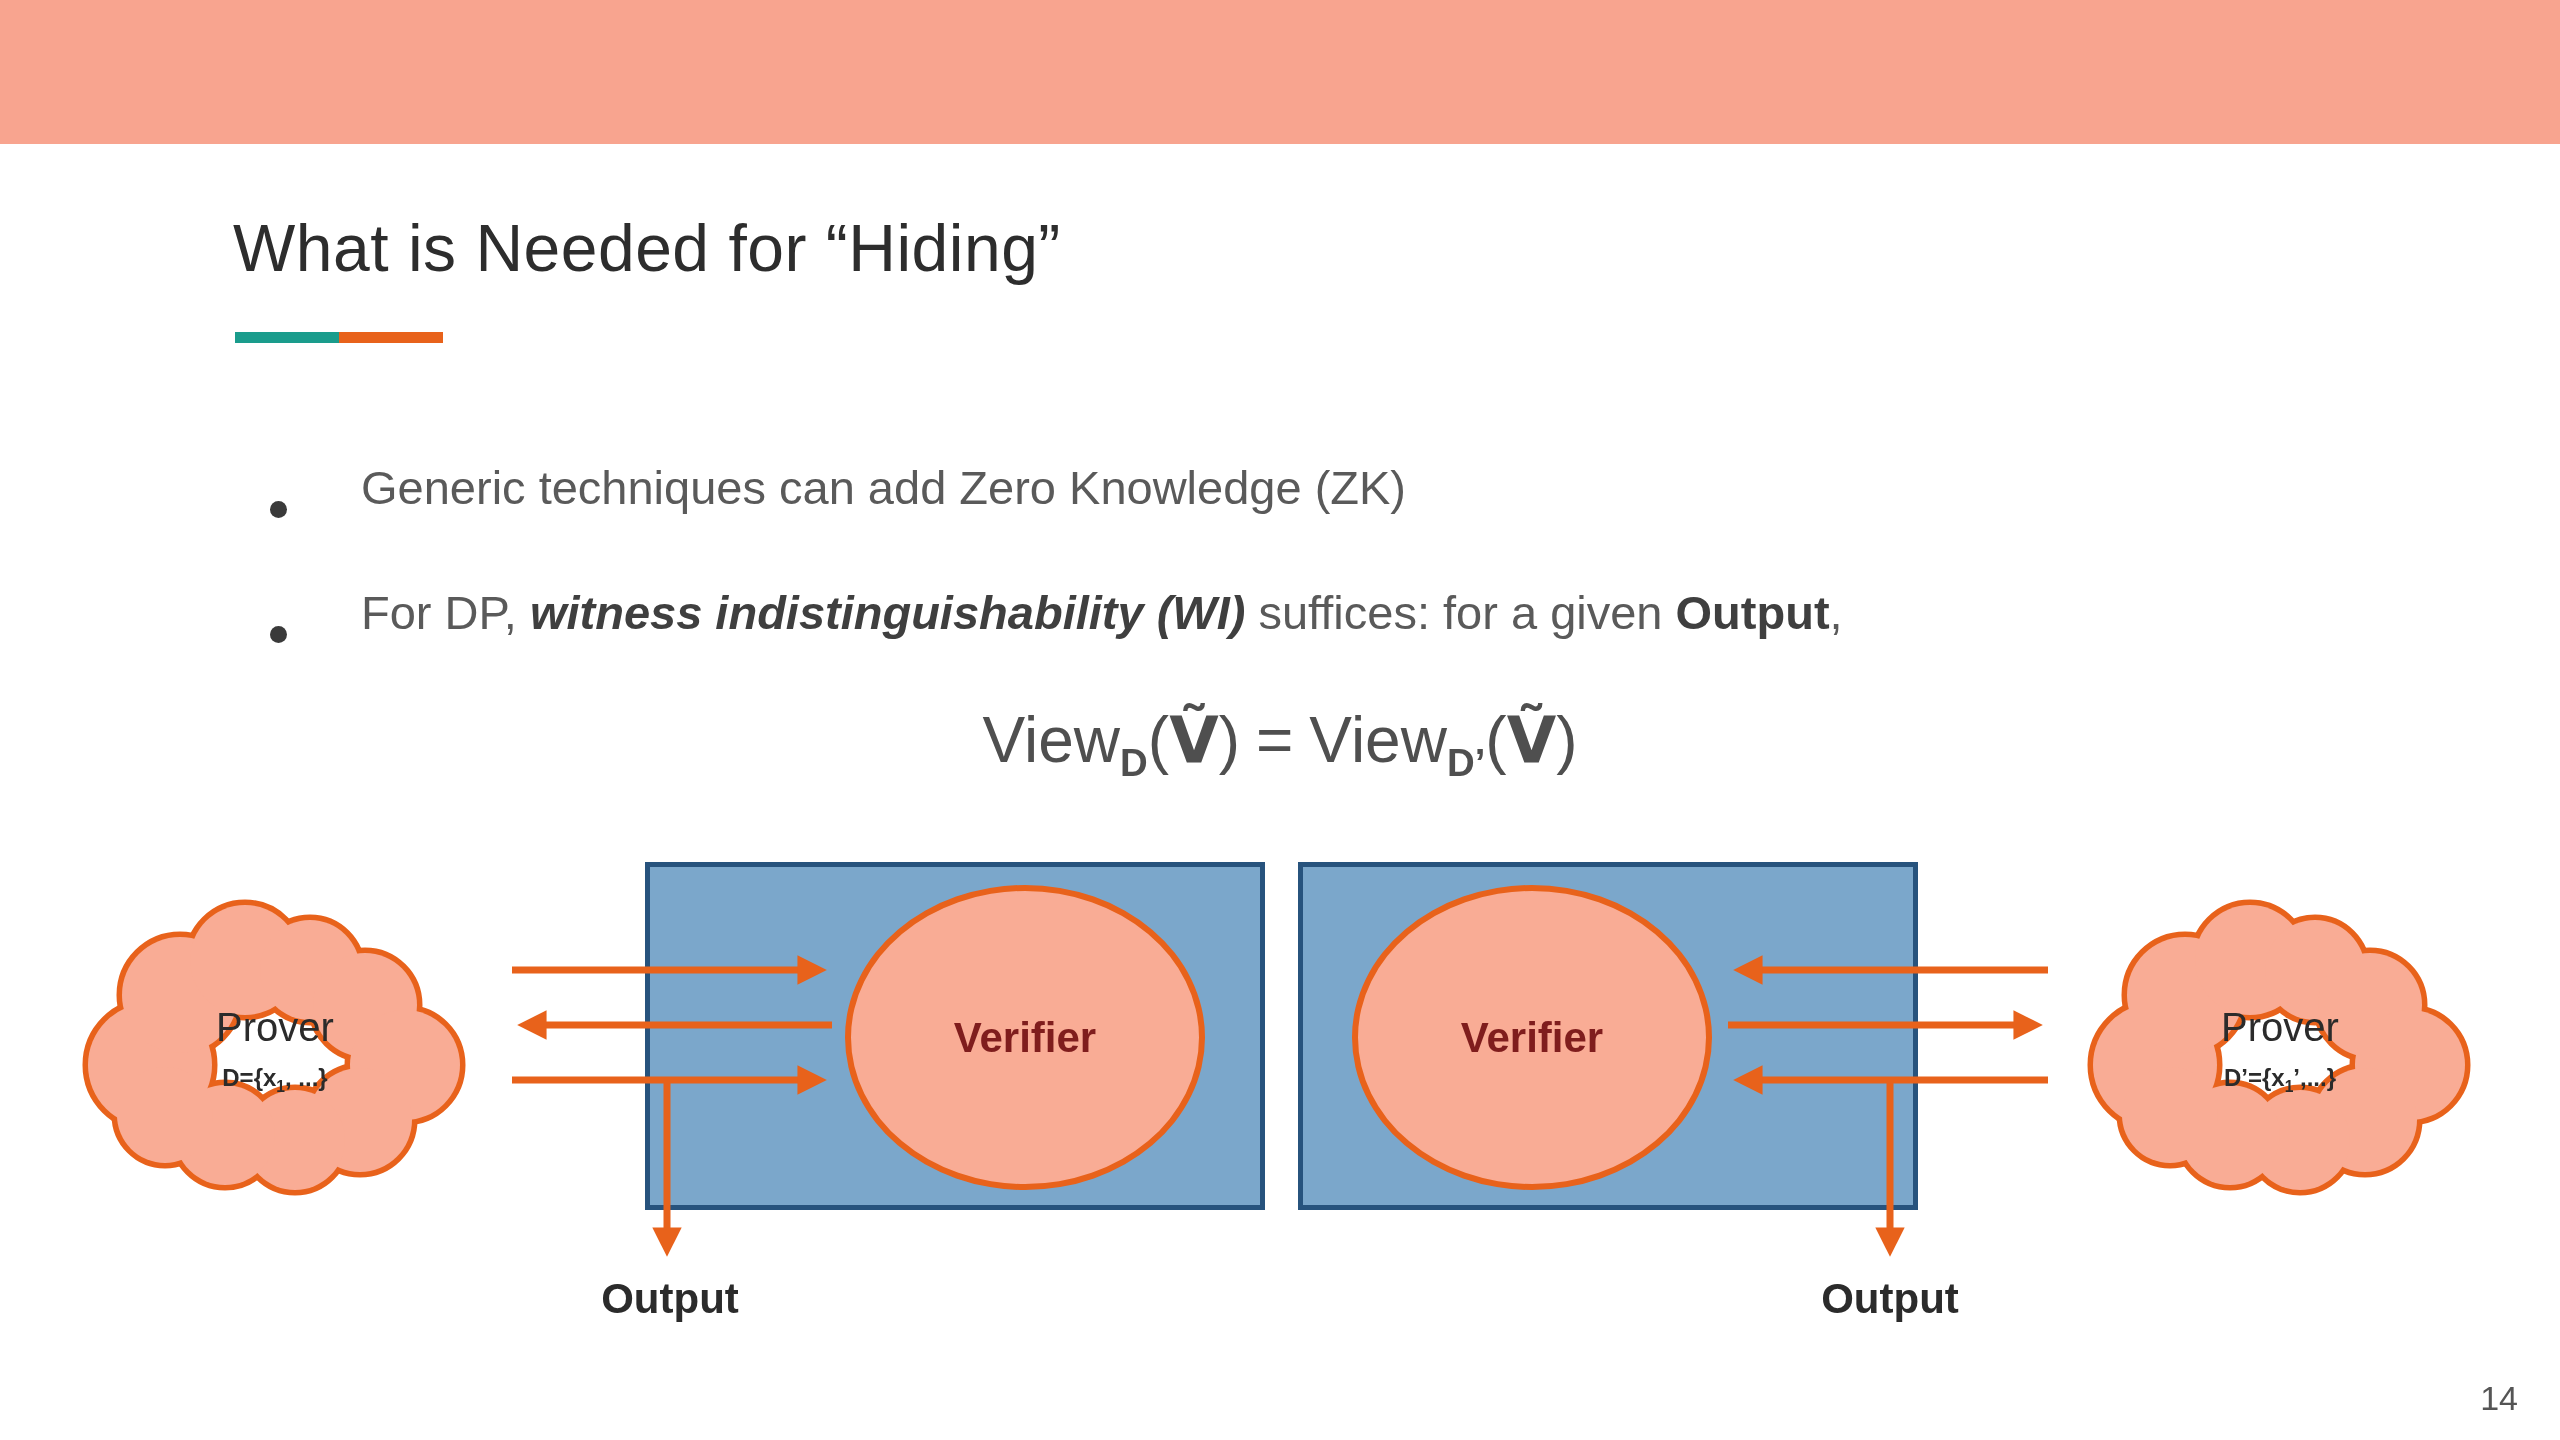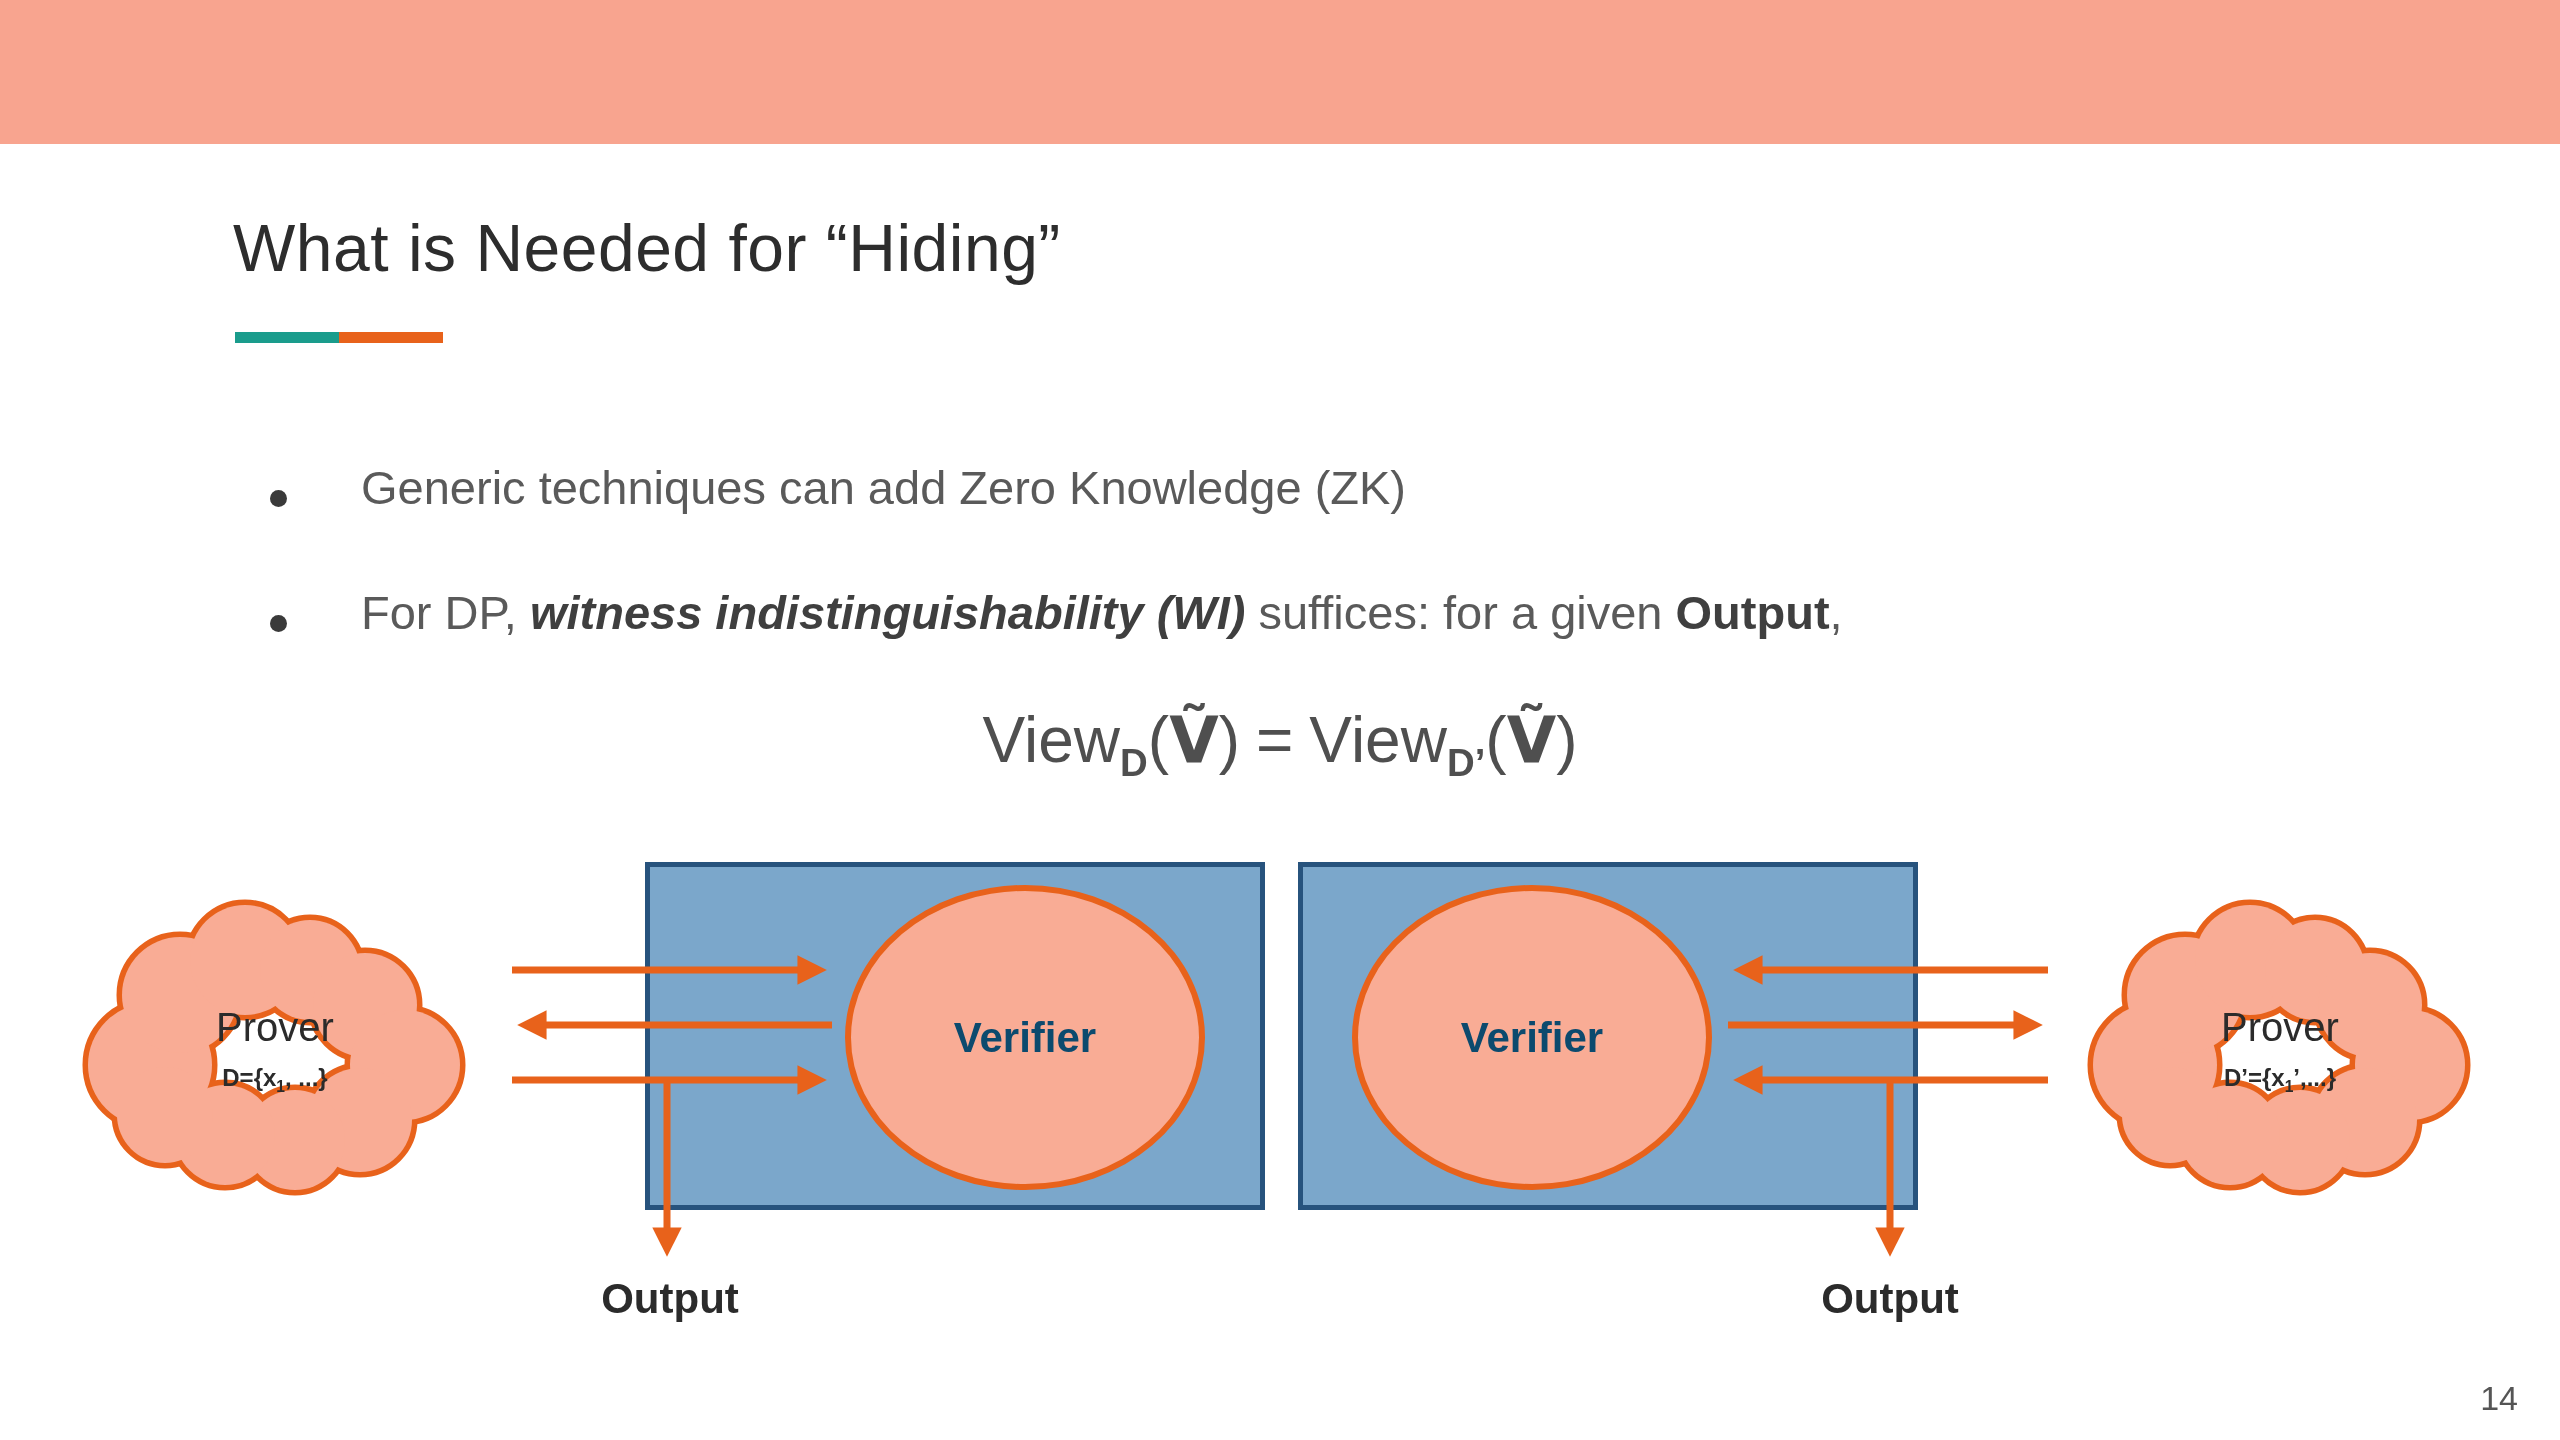--- a/index.html
+++ b/index.html
@@ -19,21 +19,21 @@
     position:absolute; left:233px; top:210px;
     font-size:66px; font-weight:400; color:#2d2d2d;
     letter-spacing:0.5px;
   }
   .underline { position:absolute; top:332px; height:11px; }
   .underline.teal   { left:235px; width:104px; background:#1A9C8C; }
   .underline.orange { left:339px; width:104px; background:#E8621B; }
 
   .bullet {
     position:absolute; left:270px;
-    display:flex; align-items:center;
+    display:flex; align-items:flex-end;
     font-size:47px; color:#5a5a5a; line-height:1.3;
     width:2000px;
   }
   .bullet .dot {
     flex:0 0 auto;
     width:17px; height:17px; border-radius:50%;
     background:#3a3a3a; margin-top:21px; margin-right:74px;
   }
   .bullet.b1 { top:457px; }
   .bullet.b2 { top:582px; }
@@ -58,21 +58,21 @@
   .vbox.left  { left:645px;  top:12px; width:620px; height:348px; }
   .vbox.right { left:1298px; top:12px; width:620px; height:348px; }
 
   .vellipse {
     position:absolute; box-sizing:border-box;
     background:#F9AC95; border:6px solid #E8621B; border-radius:50%;
     display:flex; align-items:center; justify-content:center;
   }
   .vellipse.left  { left:845px;  top:35px; width:360px; height:305px; }
   .vellipse.right { left:1352px; top:35px; width:360px; height:305px; }
-  .vlabel { font-size:42px; font-weight:700; color:#0c4a6e; }
+  .vlabel { font-size:42px; font-weight:700; color:#7f1d1d; }
 
   .cloud { position:absolute; width:430px; height:350px; }
   .cloud.left  { left:60px;   top:15px; }
   .cloud.right { left:2065px; top:15px; }
   .cloud svg { width:100%; height:100%; display:block; }
   .cloud-stroke circle { fill:#F9AC95; stroke:#E8621B; stroke-width:11; }
   .cloud-fill circle   { fill:#F9AC95; stroke:none; }
   .cloud-text {
     position:absolute; left:0; top:10px; width:100%; height:100%;
     display:flex; flex-direction:column; align-items:center; justify-content:center;

